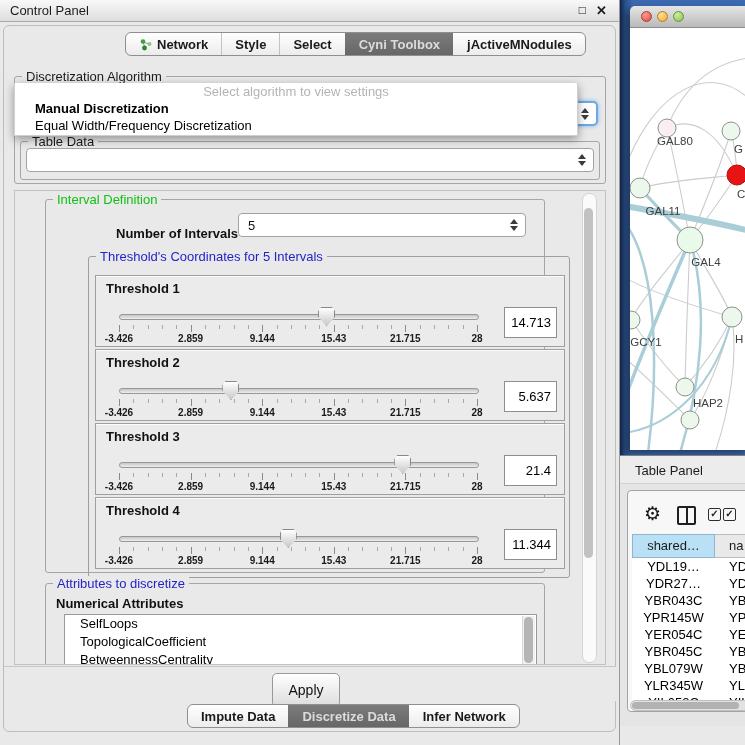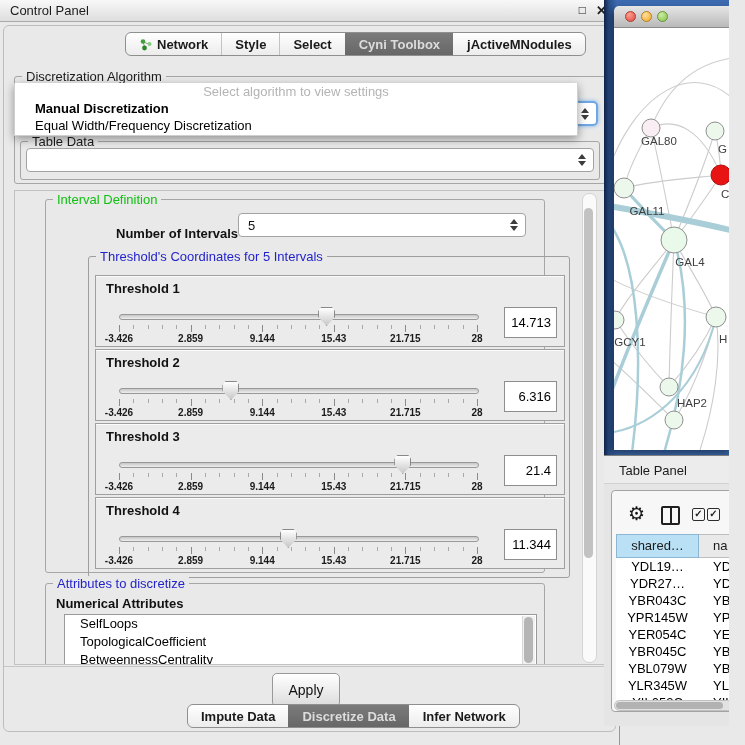--- a/index.html
+++ b/index.html
@@ -71,21 +71,21 @@
   .attr-label{position:absolute;left:10px;top:12px;font-size:13px;font-weight:bold;color:#111;}
   .listbox{position:absolute;left:18px;top:30px;width:473px;height:52px;background:#fff;border:1px solid #9a9a9a;overflow:hidden;box-sizing:border-box;}
   .list-item{height:18px;line-height:18px;padding-left:15px;font-size:13px;color:#000;white-space:nowrap;}
   .list-vscroll{position:absolute;right:1px;top:1px;width:12px;height:48px;background:#f1f1f1;border-left:1px solid #d8d8d8;}
   .list-vthumb{position:absolute;left:1px;top:1px;width:9px;height:46px;background:#b5b5b5;border-radius:5px;}
 
   .apply-bar{position:absolute;left:4px;top:666px;width:612px;height:34px;background:#e9e9e9;border-top:1px solid #c6c6c6;}
   .apply-btn{position:absolute;left:268px;top:6px;width:68px;height:34px;background:linear-gradient(#ffffff,#dcdcdc);border:1px solid #989898;border-radius:5px;font-size:14px;color:#111;font-family:"Liberation Sans",sans-serif;}
 
   
-  .right-side{position:absolute;left:604px;top:0;width:125px;height:726px;overflow:hidden;}
+  .right-side{position:absolute;left:620px;top:0;width:125px;height:726px;overflow:hidden;}
   .desktop{position:absolute;left:0;top:0;width:125px;height:455px;background:linear-gradient(to right,#10234a 0px,#29508a 5px,#3d6bb1 13px,#3d6bb1 100%);}
   .net-window{position:absolute;left:10px;top:6px;width:120px;height:444px;border-radius:5px 0 0 0;overflow:hidden;box-shadow:-4px 4px 9px rgba(0,0,0,.45);}
   .net-titlebar{position:absolute;left:0;top:0;width:100%;height:22px;background:linear-gradient(#e6e6e6,#b9b9b9);border-bottom:1px solid #8c8c8c;box-sizing:border-box;}
   .light{position:absolute;top:5px;width:11px;height:11px;border-radius:50%;box-sizing:border-box;}
   .light.red{left:11px;background:radial-gradient(circle at 35% 30%,#ff9d92,#dd4b3e);border:1px solid #ad3c30;}
   .light.yellow{left:27px;background:radial-gradient(circle at 35% 30%,#ffe09a,#efa928);border:1px solid #b67e22;}
   .light.green{left:43px;background:radial-gradient(circle at 35% 30%,#cdeca4,#84c24a);border:1px solid #649636;}
   .net-canvas{position:absolute;left:0;top:22px;width:115px;height:422px;background:#fff;}
 
   .tp-header{position:absolute;left:0;top:455px;width:125px;height:29px;background:#ececec;border-top:1px solid #7f7f7f;border-bottom:1px solid #d2d2d2;box-sizing:border-box;}
@@ -248,21 +248,21 @@
                 <span class="tick minor" style="left: 352.36px;"></span>
                 <span class="tick minor" style="left: 366.68px;"></span>
                 <span class="tick major" style="left: 381px;"></span>
                 <span class="tlabel" style="left: -2px;">-3.426</span>
                 <span class="tlabel" style="left: 69.6px;">2.859</span>
                 <span class="tlabel" style="left: 141.2px;">9.144</span>
                 <span class="tlabel" style="left: 212.8px;">15.43</span>
                 <span class="tlabel" style="left: 284.4px;">21.715</span>
                 <span class="tlabel" style="left: 356px;">28</span>
                 <div class="t-thumb" style="left: 126.479px;"></div>
-                <div class="t-value">6.316</div>
+                <div class="t-value">5.637</div>
               </div>
               <div class="t-box" style="top: 166px;">
                 <div class="t-label">Threshold 3</div>
                 <div class="t-track"></div>
                 <span class="tick major" style="left: 23px;"></span>
                 <span class="tick minor" style="left: 37.32px;"></span>
                 <span class="tick minor" style="left: 51.64px;"></span>
                 <span class="tick minor" style="left: 65.96px;"></span>
                 <span class="tick minor" style="left: 80.28px;"></span>
                 <span class="tick major" style="left: 94.6px;"></span>

